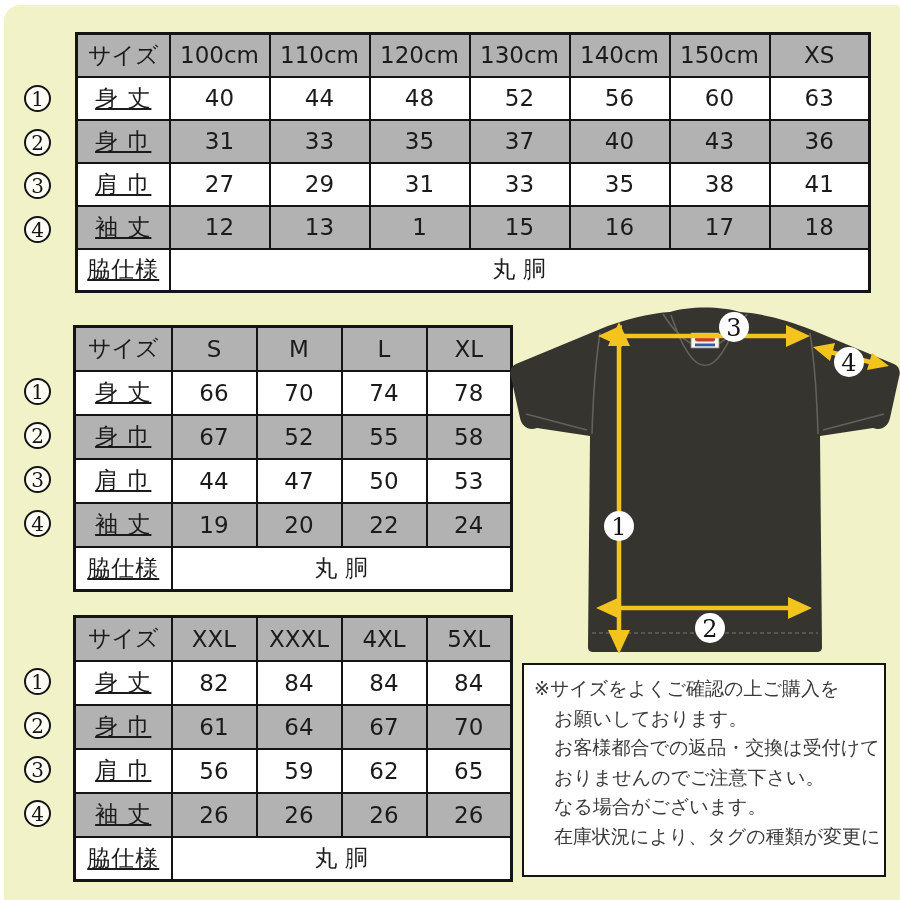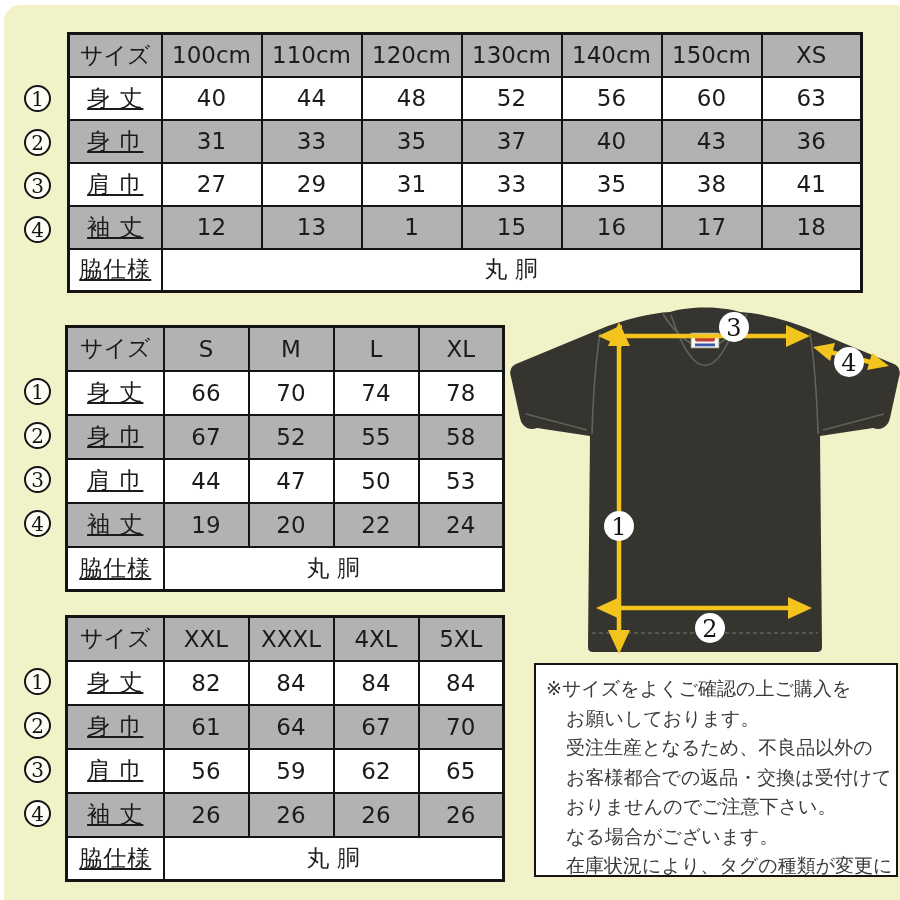--- a/index.html
+++ b/index.html
@@ -1,33 +1,33 @@
 <!DOCTYPE html>
 <html><head>
 <meta charset="utf-8">
 <style>
   html,body{margin:0;padding:0;}
   body{background:#ffffff;font-family:"DejaVu Sans","Liberation Sans",sans-serif;}
   #canvas{position:relative;width:900px;height:900px;background:#ffffff;overflow:hidden;}
   #sheet{position:absolute;left:4px;top:5px;right:0;bottom:0;background:#F2F2C8;
          border-top-left-radius:16px;border-top-right-radius:4px;}
   .tbl{position:absolute;border-collapse:collapse;table-layout:fixed;background:#ffffff;
-       border:3px solid #141414;}
+       border:3px solid #141414;margin-left:8px;}
   .tbl th,.tbl td{border:2px solid #141414;text-align:center;vertical-align:middle;
        padding:0;font-weight:normal;font-size:23px;color:#1b1b1b;overflow:hidden;}
   .tbl th{background:#B2B2B2;}
   .gray-row td{background:#B2B2B2;}
   .lbl{letter-spacing:1px;text-decoration:underline;}
   .marker{position:absolute;width:27px;height:27px;border:2px solid #141414;border-radius:50%;
        background:#fffef6;display:flex;align-items:center;justify-content:center;
        font-family:"DejaVu Serif","Liberation Serif",serif;font-size:20px;color:#141414;
        box-sizing:border-box;}
   #notice{position:absolute;left:522px;top:663px;width:364px;height:214px;box-sizing:border-box;
        border:2px solid #141414;background:#ffffff;padding:9px 6px 0 10px;
-       font-size:19px;line-height:29.5px;color:#3a3a3a;margin-left:12px;}
+       font-size:19px;line-height:29.5px;color:#3a3a3a;}
   .note-line{white-space:nowrap;}
   .note-line.cont{padding-left:20px;}
   svg text.num{font-family:"DejaVu Serif","Liberation Serif",serif;font-size:24px;fill:#141414;
        text-anchor:middle;}
 </style>
 </head>
 <body>
 
 <div id="canvas">
   <div id="sheet"></div>
@@ -264,19 +264,18 @@
       <circle cx="234" cy="27" r="15" fill="#ffffff"></circle>
       <text class="num" x="234" y="35.5">3</text>
       <circle cx="349" cy="62" r="15" fill="#ffffff"></circle>
       <text class="num" x="349" y="70.5">4</text>
     </g>
   </svg>
 
   <div id="notice">
     <div class="note-line">※サイズをよくご確認の上ご購入を</div>
     <div class="note-line cont">お願いしております。</div>
-    <div class="note-line cont">受注生産となるため、不良品以外の</div>
     <div class="note-line cont">お客様都合での返品・交換は受付けて</div>
     <div class="note-line cont">おりませんのでご注意下さい。</div>
     <div class="note-line cont">なる場合がございます。</div>
     <div class="note-line cont">在庫状況により、タグの種類が変更に</div>
   </div>
 </div>
 
 </body></html>

